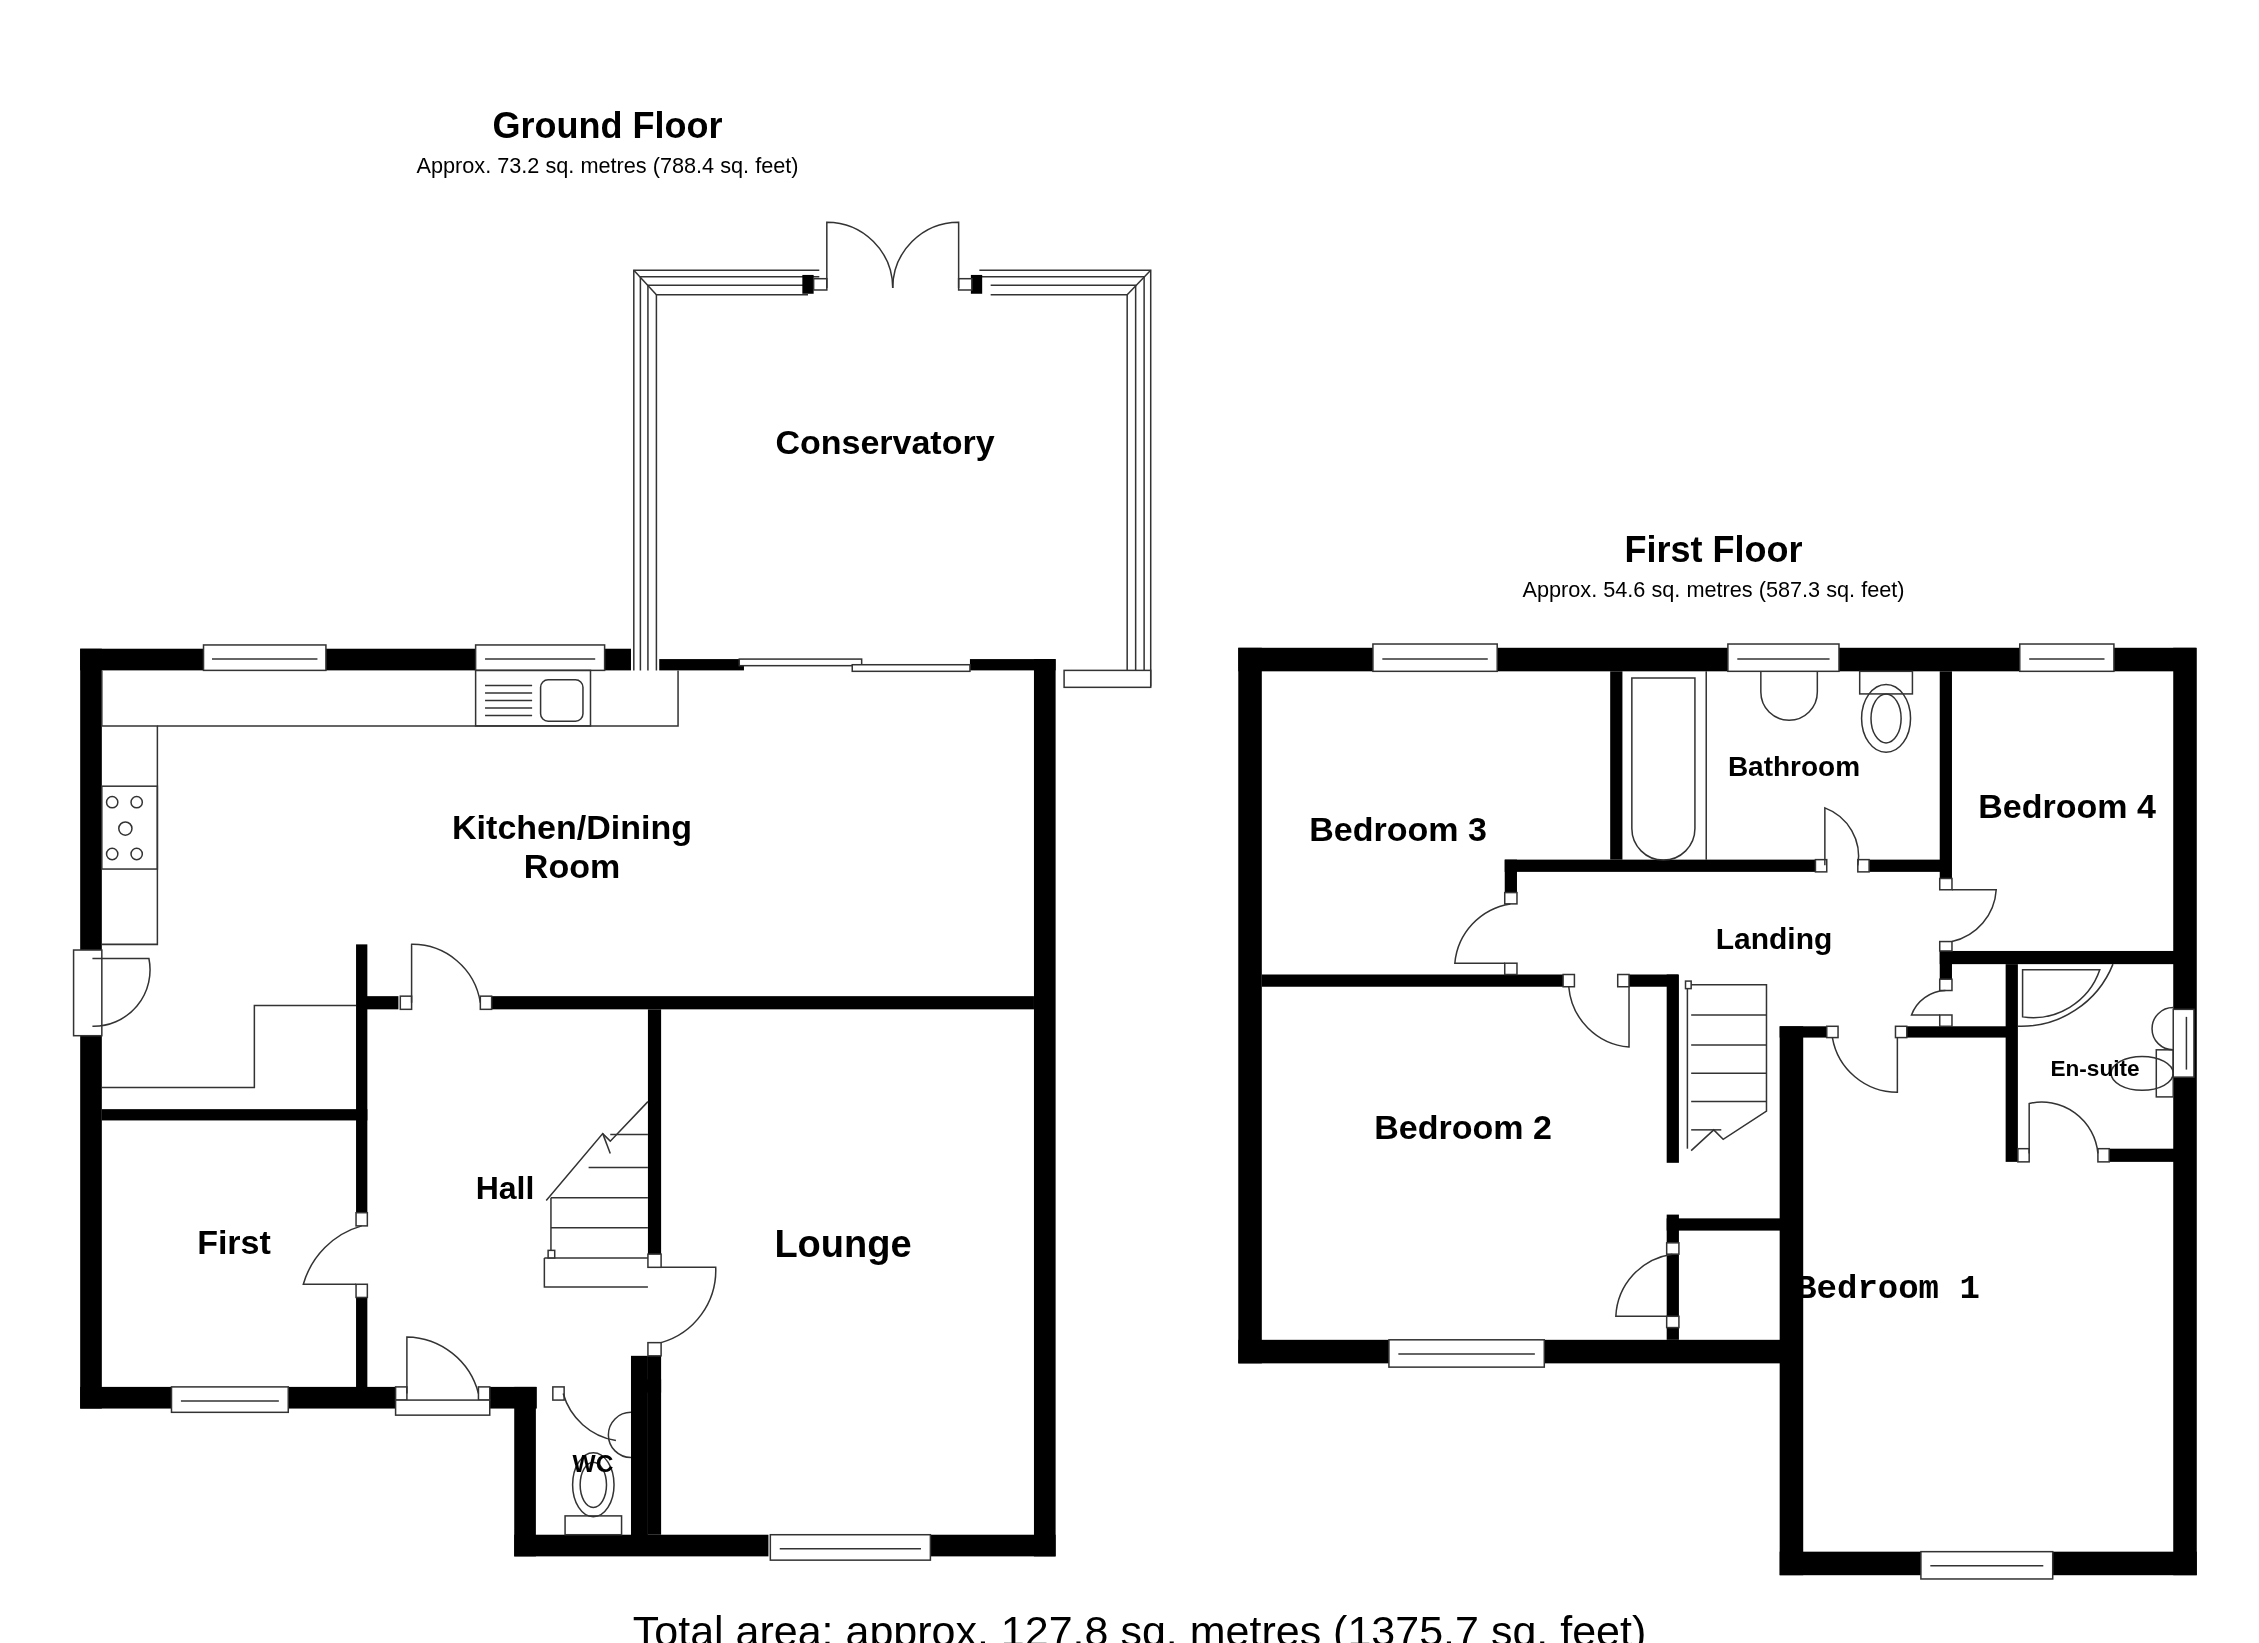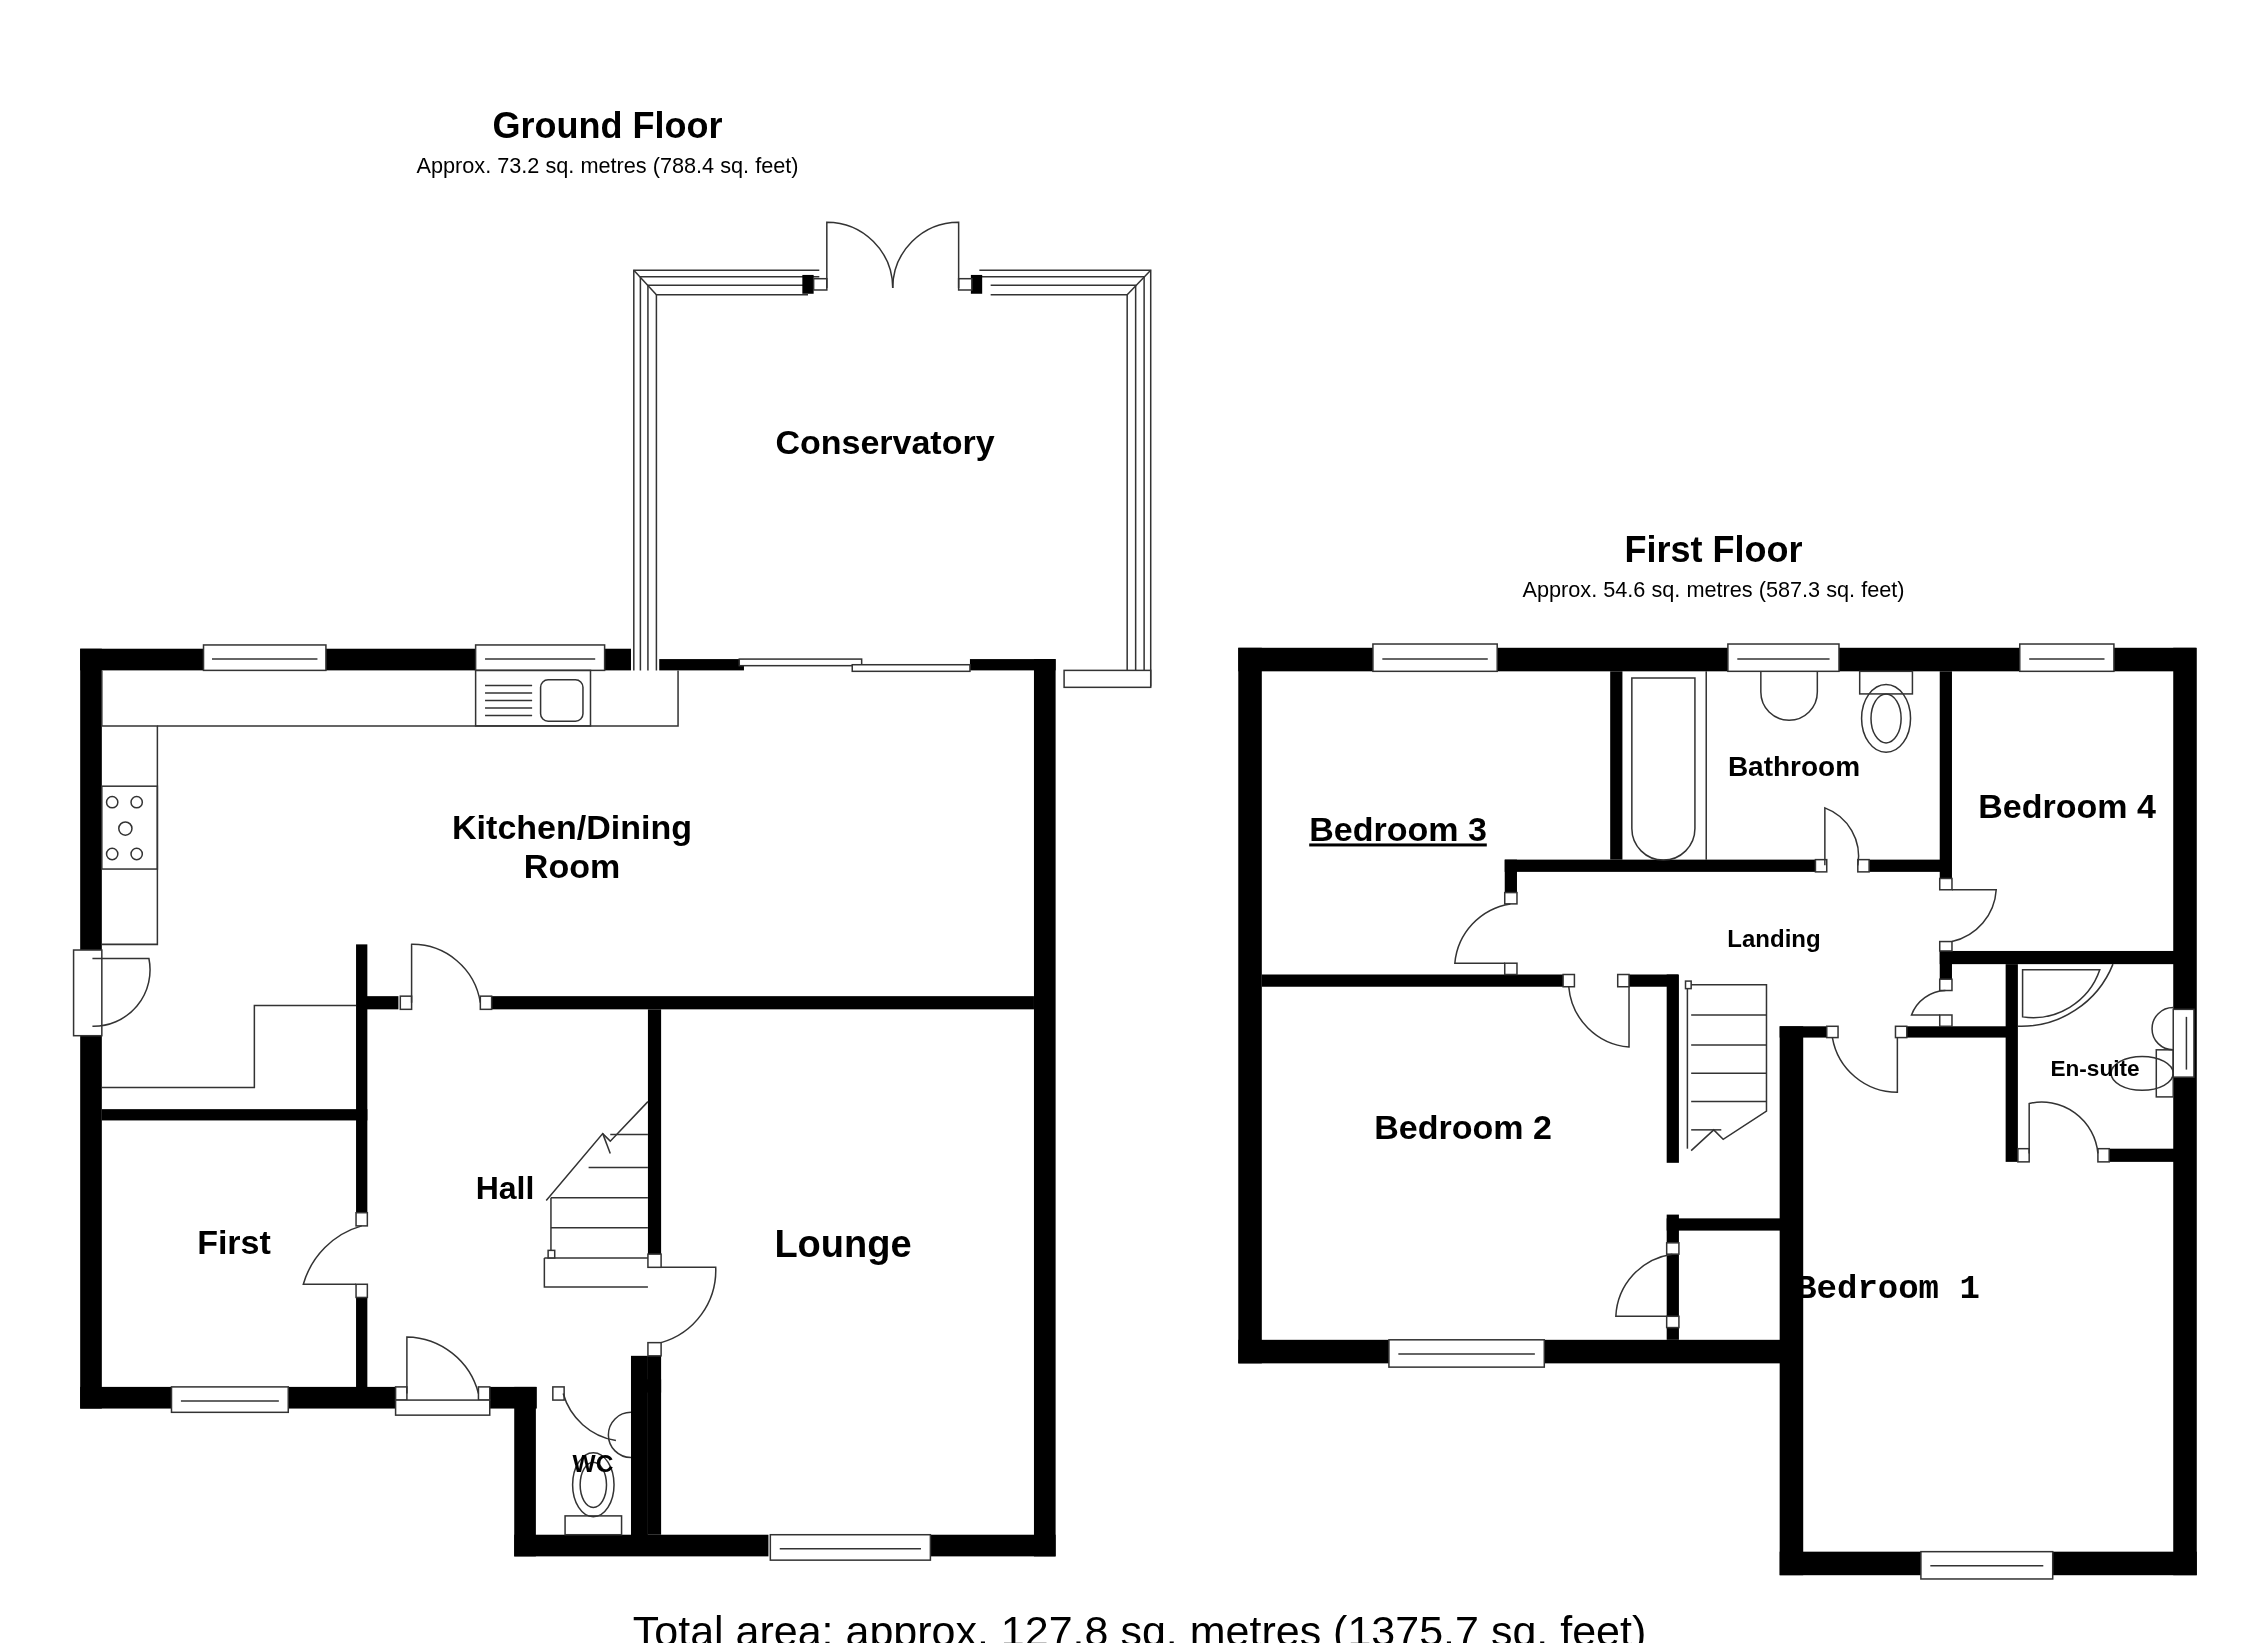--- a/index.html
+++ b/index.html
@@ -279,22 +279,22 @@
 <div class="room-label" style="left:885px; top:443px; font-size:34px;">Conservatory</div>
 <div class="room-label" style="left:572px; top:847px; font-size:34px;">
   <div>Kitchen/Dining</div>
   <div>Room</div>
 </div>
 <div class="room-label" style="left:505px; top:1188px; font-size:32px;">Hall</div>
 <div class="room-label" style="left:234px; top:1243px; font-size:34px;">First</div>
 <div class="room-label" style="left:843px; top:1245px; font-size:38px;">Lounge</div>
 <div class="room-label" style="left:593px; top:1464px; font-size:24.5px;">WC</div>
 
-<div class="room-label" style="left:1398px; top:830px; font-size:34px;text-decoration:underline;">Bedroom 3</div>
+<div class="room-label" style="left:1398px; top:830px; font-size:34px;">Bedroom 3</div>
 <div class="room-label" style="left:1794px; top:767px; font-size:28px;">Bathroom</div>
 <div class="room-label" style="left:2067px; top:807px; font-size:34px;">Bedroom 4</div>
-<div class="room-label" style="left:1774px; top:939px; font-size:24px;">Landing</div>
+<div class="room-label" style="left:1774px; top:939px; font-size:30px;">Landing</div>
 <div class="room-label" style="left:1463px; top:1128px; font-size:34px;text-align:center;">Bedroom 2</div>
 <div class="room-label" style="left:2095px; top:1069px; font-size:22.6px;">En-suite</div>
 <div class="room-label" style="left:1888px; top:1290px; font-size:34px;font-family:Liberation Mono, monospace;">Bedroom 1</div>
 
 <div class="total" style="left:565px; top:1607px; width:1149px; font-size:43px;">Total area: approx. 127.8 sq. metres (1375.7 sq. feet)</div>
 
 
 </body></html>

